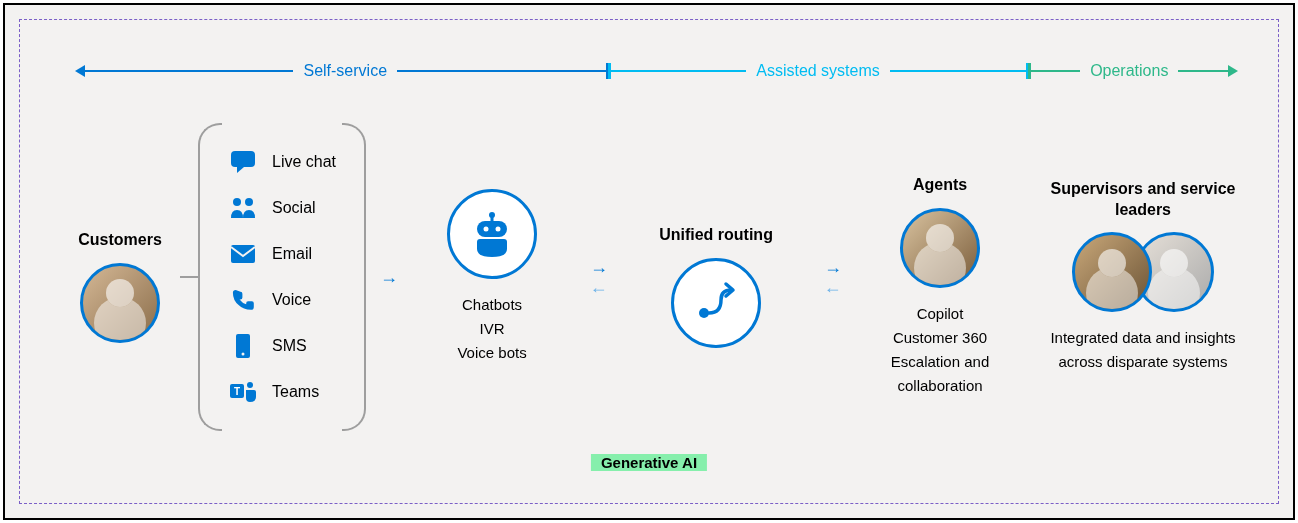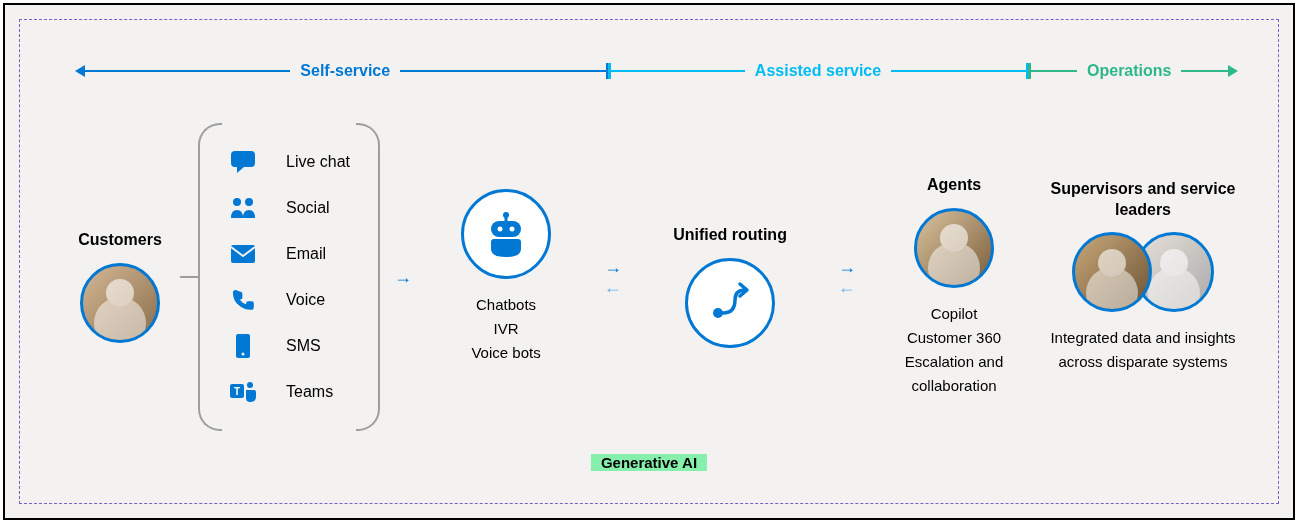--- a/index.html
+++ b/index.html
@@ -4,21 +4,21 @@
 <style>
 * { margin: 0; padding: 0; box-sizing: border-box; }
 body { font-family: 'Segoe UI', -apple-system, sans-serif; background: #fff; width: 1298px; height: 523px; position: relative; }
 .outer-frame { position: absolute; top: 3px; left: 3px; right: 3px; bottom: 3px; border: 2px solid #000; background: #f3f2f1; }
 .inner-dashed { position: absolute; top: 14px; left: 14px; right: 14px; bottom: 14px; border: 1.5px dashed #7b5fc7; }
 .top-bar { position: absolute; top: 36px; left: 55px; right: 40px; height: 30px; display: flex; align-items: center; }
 .timeline-seg { display: flex; align-items: center; position: relative; }
 .seg-line { height: 2.5px; position: relative; }
 .seg-arrow-left { width: 0; height: 0; border-top: 6px solid transparent; border-bottom: 6px solid transparent; }
 .seg-arrow-right { width: 0; height: 0; border-top: 6px solid transparent; border-bottom: 6px solid transparent; }
-.seg-label { font-size: 16px; font-weight: 700; padding: 0 10px; white-space: nowrap; background: #f3f2f1; }
+.seg-label { font-size: 16px; font-weight: 400; padding: 0 10px; white-space: nowrap; background: #f3f2f1; }
 .seg-cap { width: 2.5px; height: 16px; }
 .self-color { color: #0078d4; }
 .self-bg { background: #0078d4; }
 .self-b { border-right-color: #0078d4; border-left-color: #0078d4; }
 .assisted-color { color: #00bcf2; }
 .assisted-bg { background: #00bcf2; }
 .ops-color { color: #2eb88a; text-align: right; }
 .ops-bg { background: #2eb88a; }
 .ops-b { border-right-color: #2eb88a; border-left-color: #2eb88a; }
 .gen-ai-label { position: absolute; bottom: 32px; left: 50%; transform: translateX(-50%); font-size: 15px; font-weight: 600; background: #86efac; padding: 0 10px; }
@@ -34,21 +34,21 @@
 .supervisors .avatar:nth-child(2) { margin-left: -18px; background: linear-gradient(135deg,#e6e0d8,#aaa); }
 .big-circle { width: 90px; height: 90px; border-radius: 50%; border: 3px solid #0078d4; background: #fff; display: flex; align-items: center; justify-content: center; }
 .feat-list { margin-top: 14px; font-size: 15px; line-height: 1.6; }
 
 .channels-box { position: relative; padding: 16px 26px; }
 .channels-box::before, .channels-box::after { content: ''; position: absolute; top: 0; bottom: 0; width: 22px; border: 2px solid #9e9e9e; }
 .channels-box::before { left: 0; border-right: none; border-radius: 22px 0 0 22px; }
 .channels-box::after { right: 0; border-left: none; border-radius: 0 22px 22px 0; }
 .ch-item { display: flex; align-items: center; gap: 14px; padding: 8px 4px; }
 .ch-icon { width: 30px; height: 30px; display: flex; align-items: center; justify-content: center; color: #0078d4; flex-shrink: 0; }
-.ch-label { font-size: 16px; margin-left: 14px; }
+.ch-label { font-size: 16px; }
 
 .connector-line { width: 30px; height: 2px; background: #9e9e9e; position: relative; }
 .mini-arrow { color: #0078d4; font-size: 18px; line-height: 1; }
 .bidi { display: flex; flex-direction: column; align-items: center; gap: 2px; padding: 0 18px; }
 .bidi .a2 { color: #6cb2e8; transform: scaleX(-1); }
 
 
 svg { display: block; }
 </style>
 </head>
@@ -61,21 +61,21 @@
       <div class="timeline-seg" style="flex: 1 1 auto;">
         <span class="seg-arrow-left self-b" style="border-right:10px solid #0078d4;"></span>
         <span class="seg-line self-bg" style="flex:1"></span>
         <span class="seg-label self-color">Self-service</span>
         <span class="seg-line self-bg" style="flex:1"></span>
         <span class="seg-cap self-bg"></span>
       </div>
       <div class="timeline-seg" style="width: 420px;">
         <span class="seg-cap assisted-bg"></span>
         <span class="seg-line assisted-bg" style="flex:1"></span>
-        <span class="seg-label assisted-color">Assisted service</span>
+        <span class="seg-label assisted-color">Assisted systems</span>
         <span class="seg-line assisted-bg" style="flex:1"></span>
         <span class="seg-cap assisted-bg"></span>
       </div>
       <div class="timeline-seg" style="width: 210px;">
         <span class="seg-cap ops-bg"></span>
         <span class="seg-line ops-bg" style="flex:1"></span>
         <span class="seg-label ops-color">Operations</span>
         <span class="seg-line ops-bg" style="flex:1"></span>
         <span class="seg-arrow-right ops-b" style="border-left:10px solid #2eb88a;"></span>
       </div>

